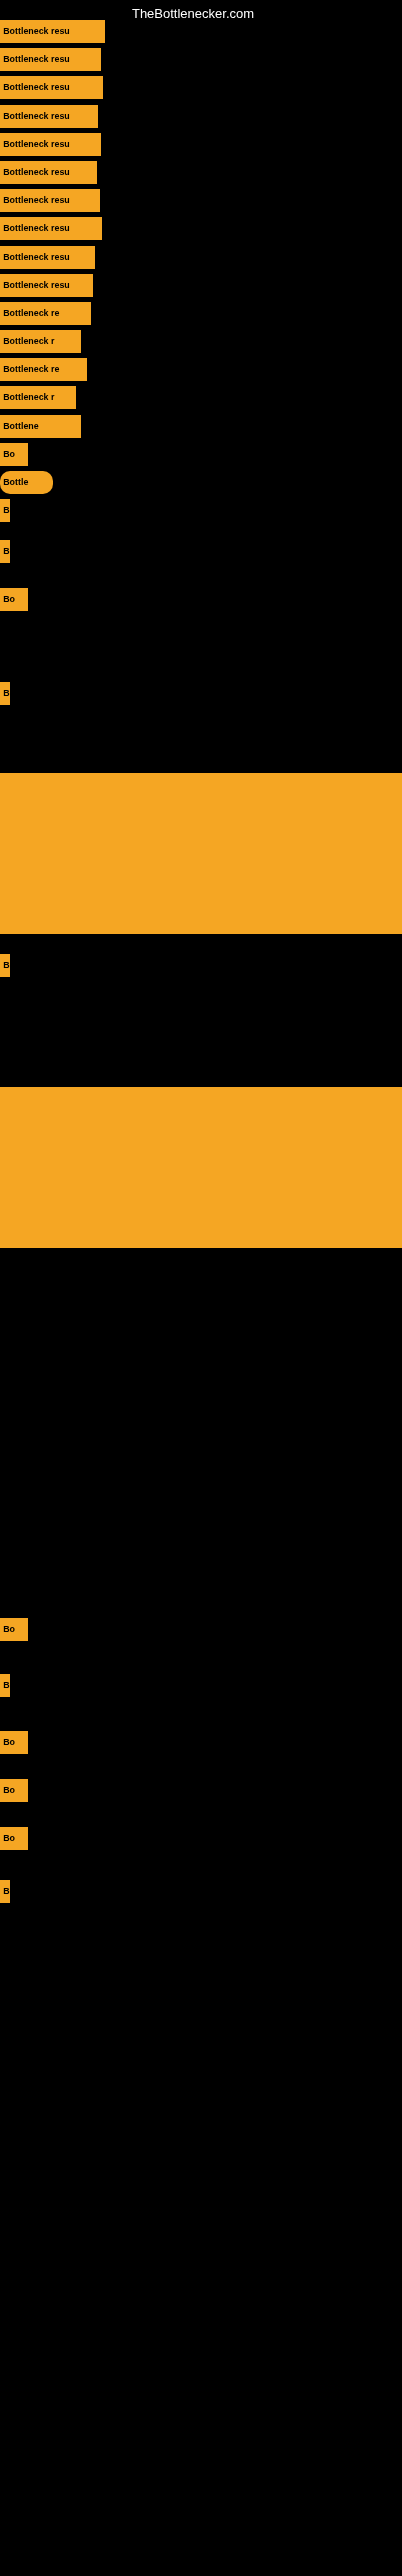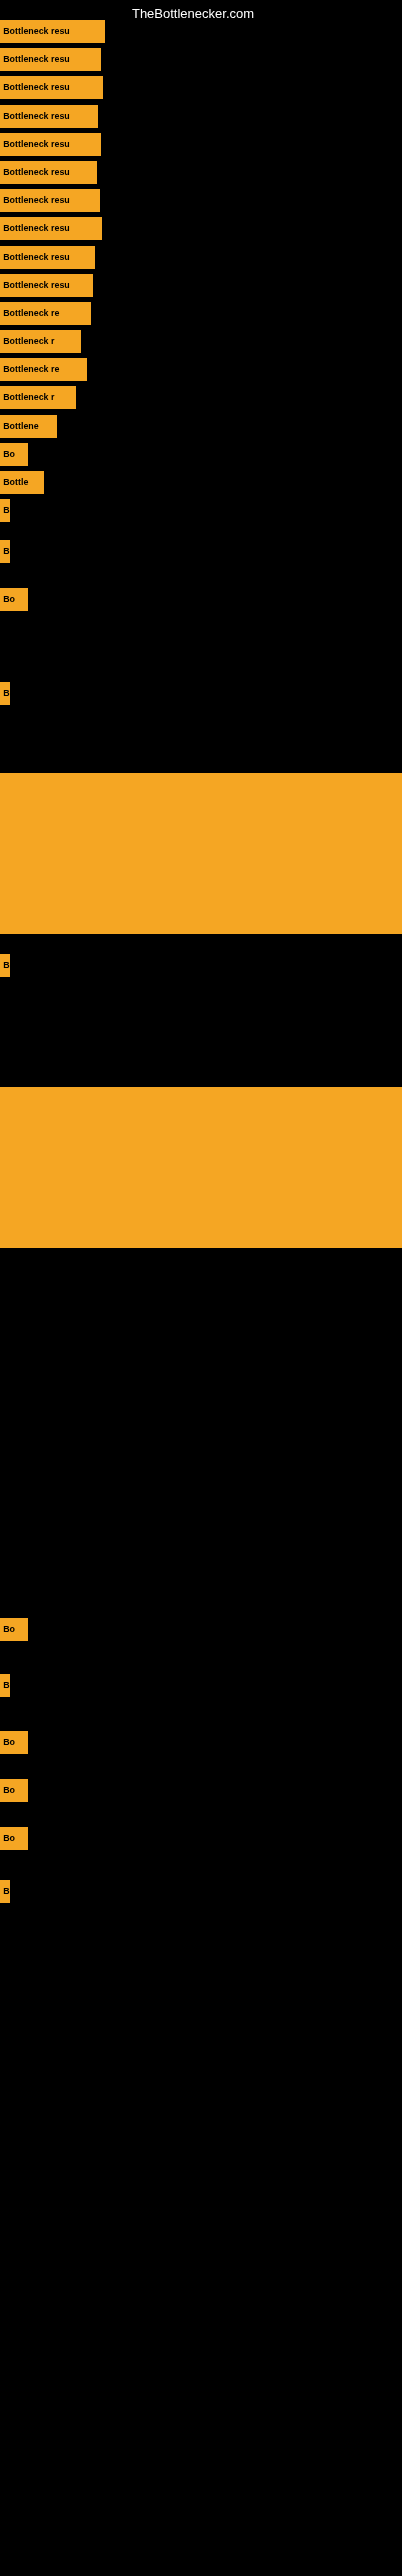--- a/index.html
+++ b/index.html
@@ -84,27 +84,27 @@
 <div class="bar-container" style="top: 330px; left: 0px;">
     <div class="bar-label" style="width: 81px;">Bottleneck r</div>
   </div>
 <div class="bar-container" style="top: 358px; left: 0px;">
     <div class="bar-label" style="width: 87px;">Bottleneck re</div>
   </div>
 <div class="bar-container" style="top: 386px; left: 0px;">
     <div class="bar-label" style="width: 76px;">Bottleneck r</div>
   </div>
 <div class="bar-container" style="top: 415px; left: 0px;">
-    <div class="bar-label" style="width: 57px;">Bottlene</div>
+    <div class="bar-label" style="width: 81px;">Bottlene</div>
   </div>
 <div class="bar-container" style="top: 443px; left: 0px;">
     <div class="bar-label" style="width: 28px;">Bo</div>
   </div>
 <div class="bar-container" style="top: 471px; left: 0px;">
-    <div class="bar-label" style="width: 44px;">Bottle</div>
+    <div class="bar-label" style="width: 53px; border-radius: 10px;">Bottle</div>
   </div>
 <div class="bar-container" style="top: 499px; left: 0px;">
     <div class="bar-label" style="width: 9.7px;">B</div>
   </div>
 <div class="bar-container" style="top: 540px; left: 0px;">
     <div class="bar-label" style="width: 9.7px;">B</div>
   </div>
 <div class="bar-container" style="top: 588px; left: 0px;">
     <div class="bar-label" style="width: 28px;">Bo</div>
   </div>

